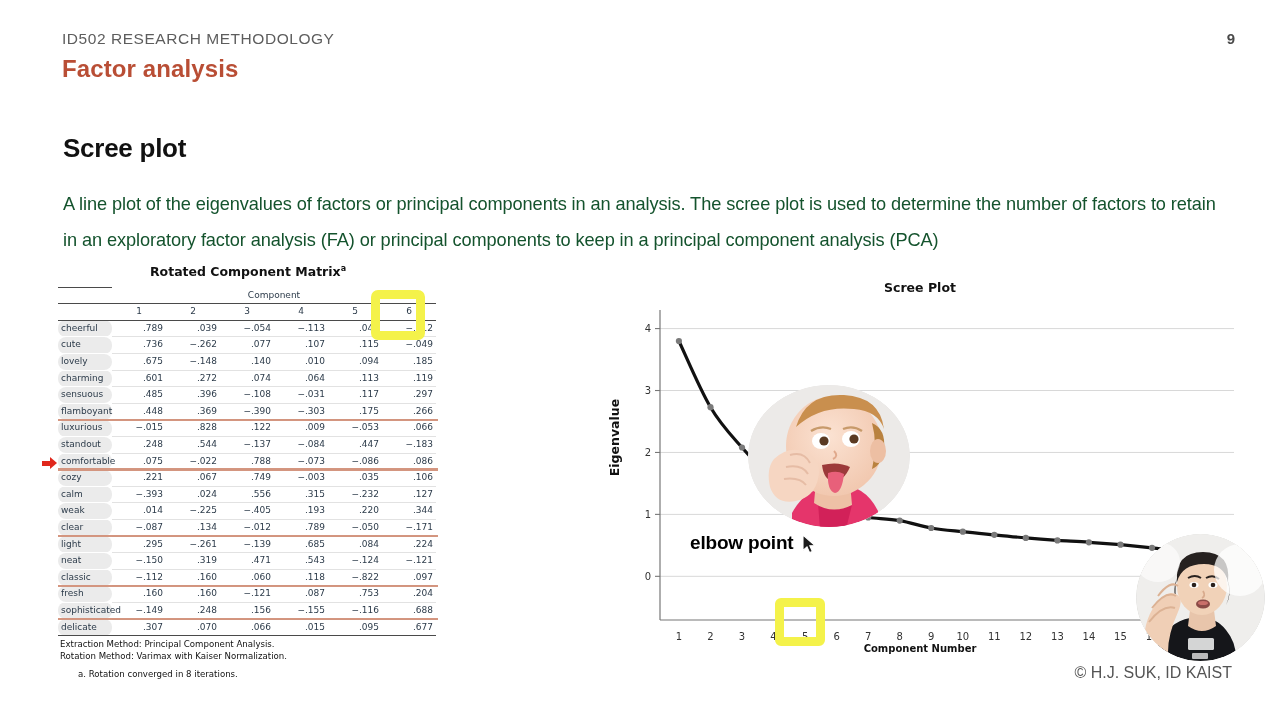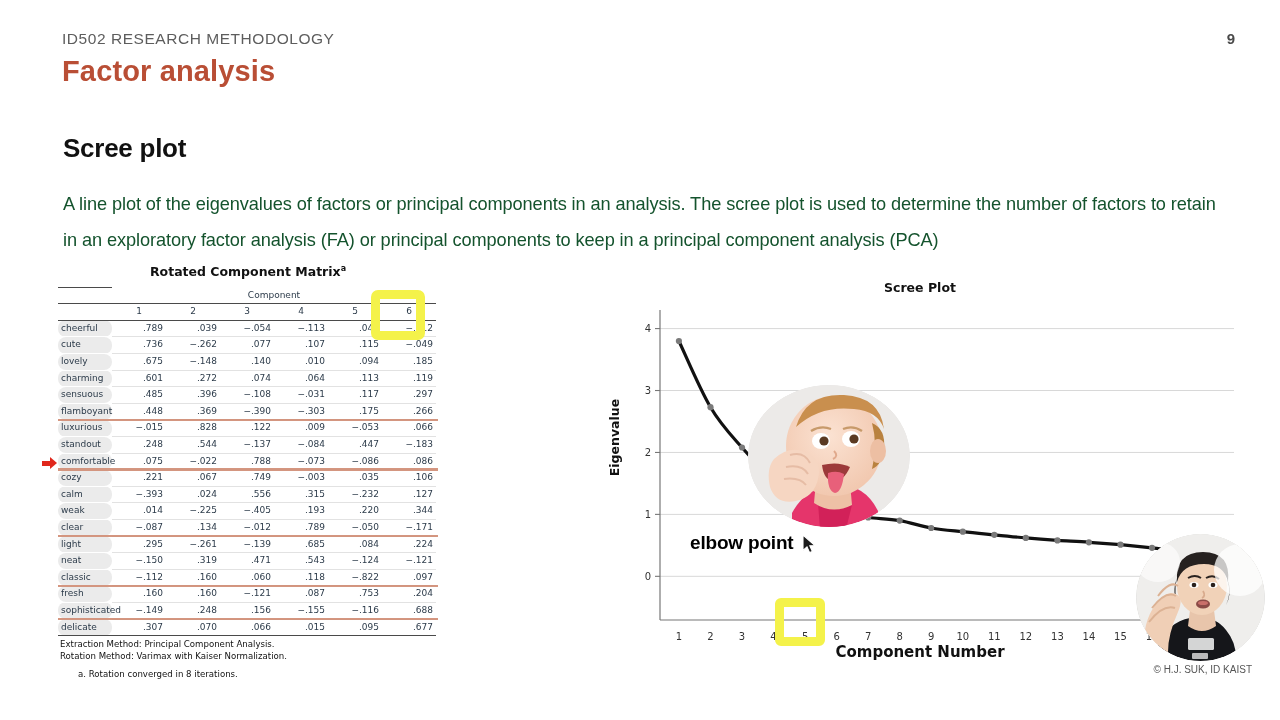--- a/index.html
+++ b/index.html
@@ -11,21 +11,21 @@
   }
   .slide{position:absolute;inset:0;background:#fff;}
 
   
   .hdr-course{
     position:absolute;left:62px;top:30px;
     font-size:15.5px;letter-spacing:.035em;color:#5d5d5d;font-weight:400;
   }
   .hdr-topic{
     position:absolute;left:62px;top:55px;
-    font-size:29px;font-weight:700;color:#b94e35;letter-spacing:.005em;
+    font-size:24px;font-weight:700;color:#b94e35;letter-spacing:.005em;
   }
   .page-num{
     position:absolute;right:45px;top:30px;
     font-size:15px;font-weight:700;color:#4a4a4a;
   }
 
   
   .slide-title{
     position:absolute;left:63px;top:133px;
     font-size:26px;font-weight:700;color:#111;letter-spacing:-.01em;
@@ -110,21 +110,21 @@
     font-family:"DejaVu Sans", sans-serif;
   }
   .ylabel{
     position:absolute;left:-24px;top:150px;
     transform:rotate(-90deg);transform-origin:center center;
     font-size:12.5px;font-weight:700;color:#111;
     font-family:"DejaVu Sans", sans-serif;white-space:nowrap;
   }
   .xlabel{
     position:absolute;left:0;top:363px;width:640px;text-align:center;
-    font-size:15px;font-weight:700;color:#111;
+    font-size:10px;font-weight:700;color:#111;
     font-family:"DejaVu Sans", sans-serif;
   }
   .plot-svg{position:absolute;left:0;top:18px;}
   .ytick,.xtick{
     font-size:10px;fill:#333;font-family:"DejaVu Sans", sans-serif;
   }
 
   .elbow-label{
     position:absolute;left:90px;top:252px;
     font-size:19px;font-weight:700;color:#000000;letter-spacing:-.01em;
@@ -138,22 +138,22 @@
   
   .circ{
     position:absolute;border-radius:50%;overflow:hidden;
   }
   .baby{left:748px;top:385px;width:162px;height:142px;}
   .baby-inner{position:absolute;inset:0;border-radius:50%;overflow:hidden;background:#e7e5e4;}
   .webcam{left:1136px;top:534px;width:129px;height:127px;}
   .webcam-inner{position:absolute;inset:0;border-radius:50%;overflow:hidden;background:#dededc;}
 
   .credit{
-    position:absolute;right:28px;top:664px;
-    font-size:10px;color:#555;font-weight:400;
+    position:absolute;right:48px;top:664px;
+    font-size:16px;color:#555;font-weight:400;
   }
 
   
   .cursor{position:absolute;left:802px;top:534px;}
 </style>
 </head>
 <body>
 
 <div class="slide">
 

